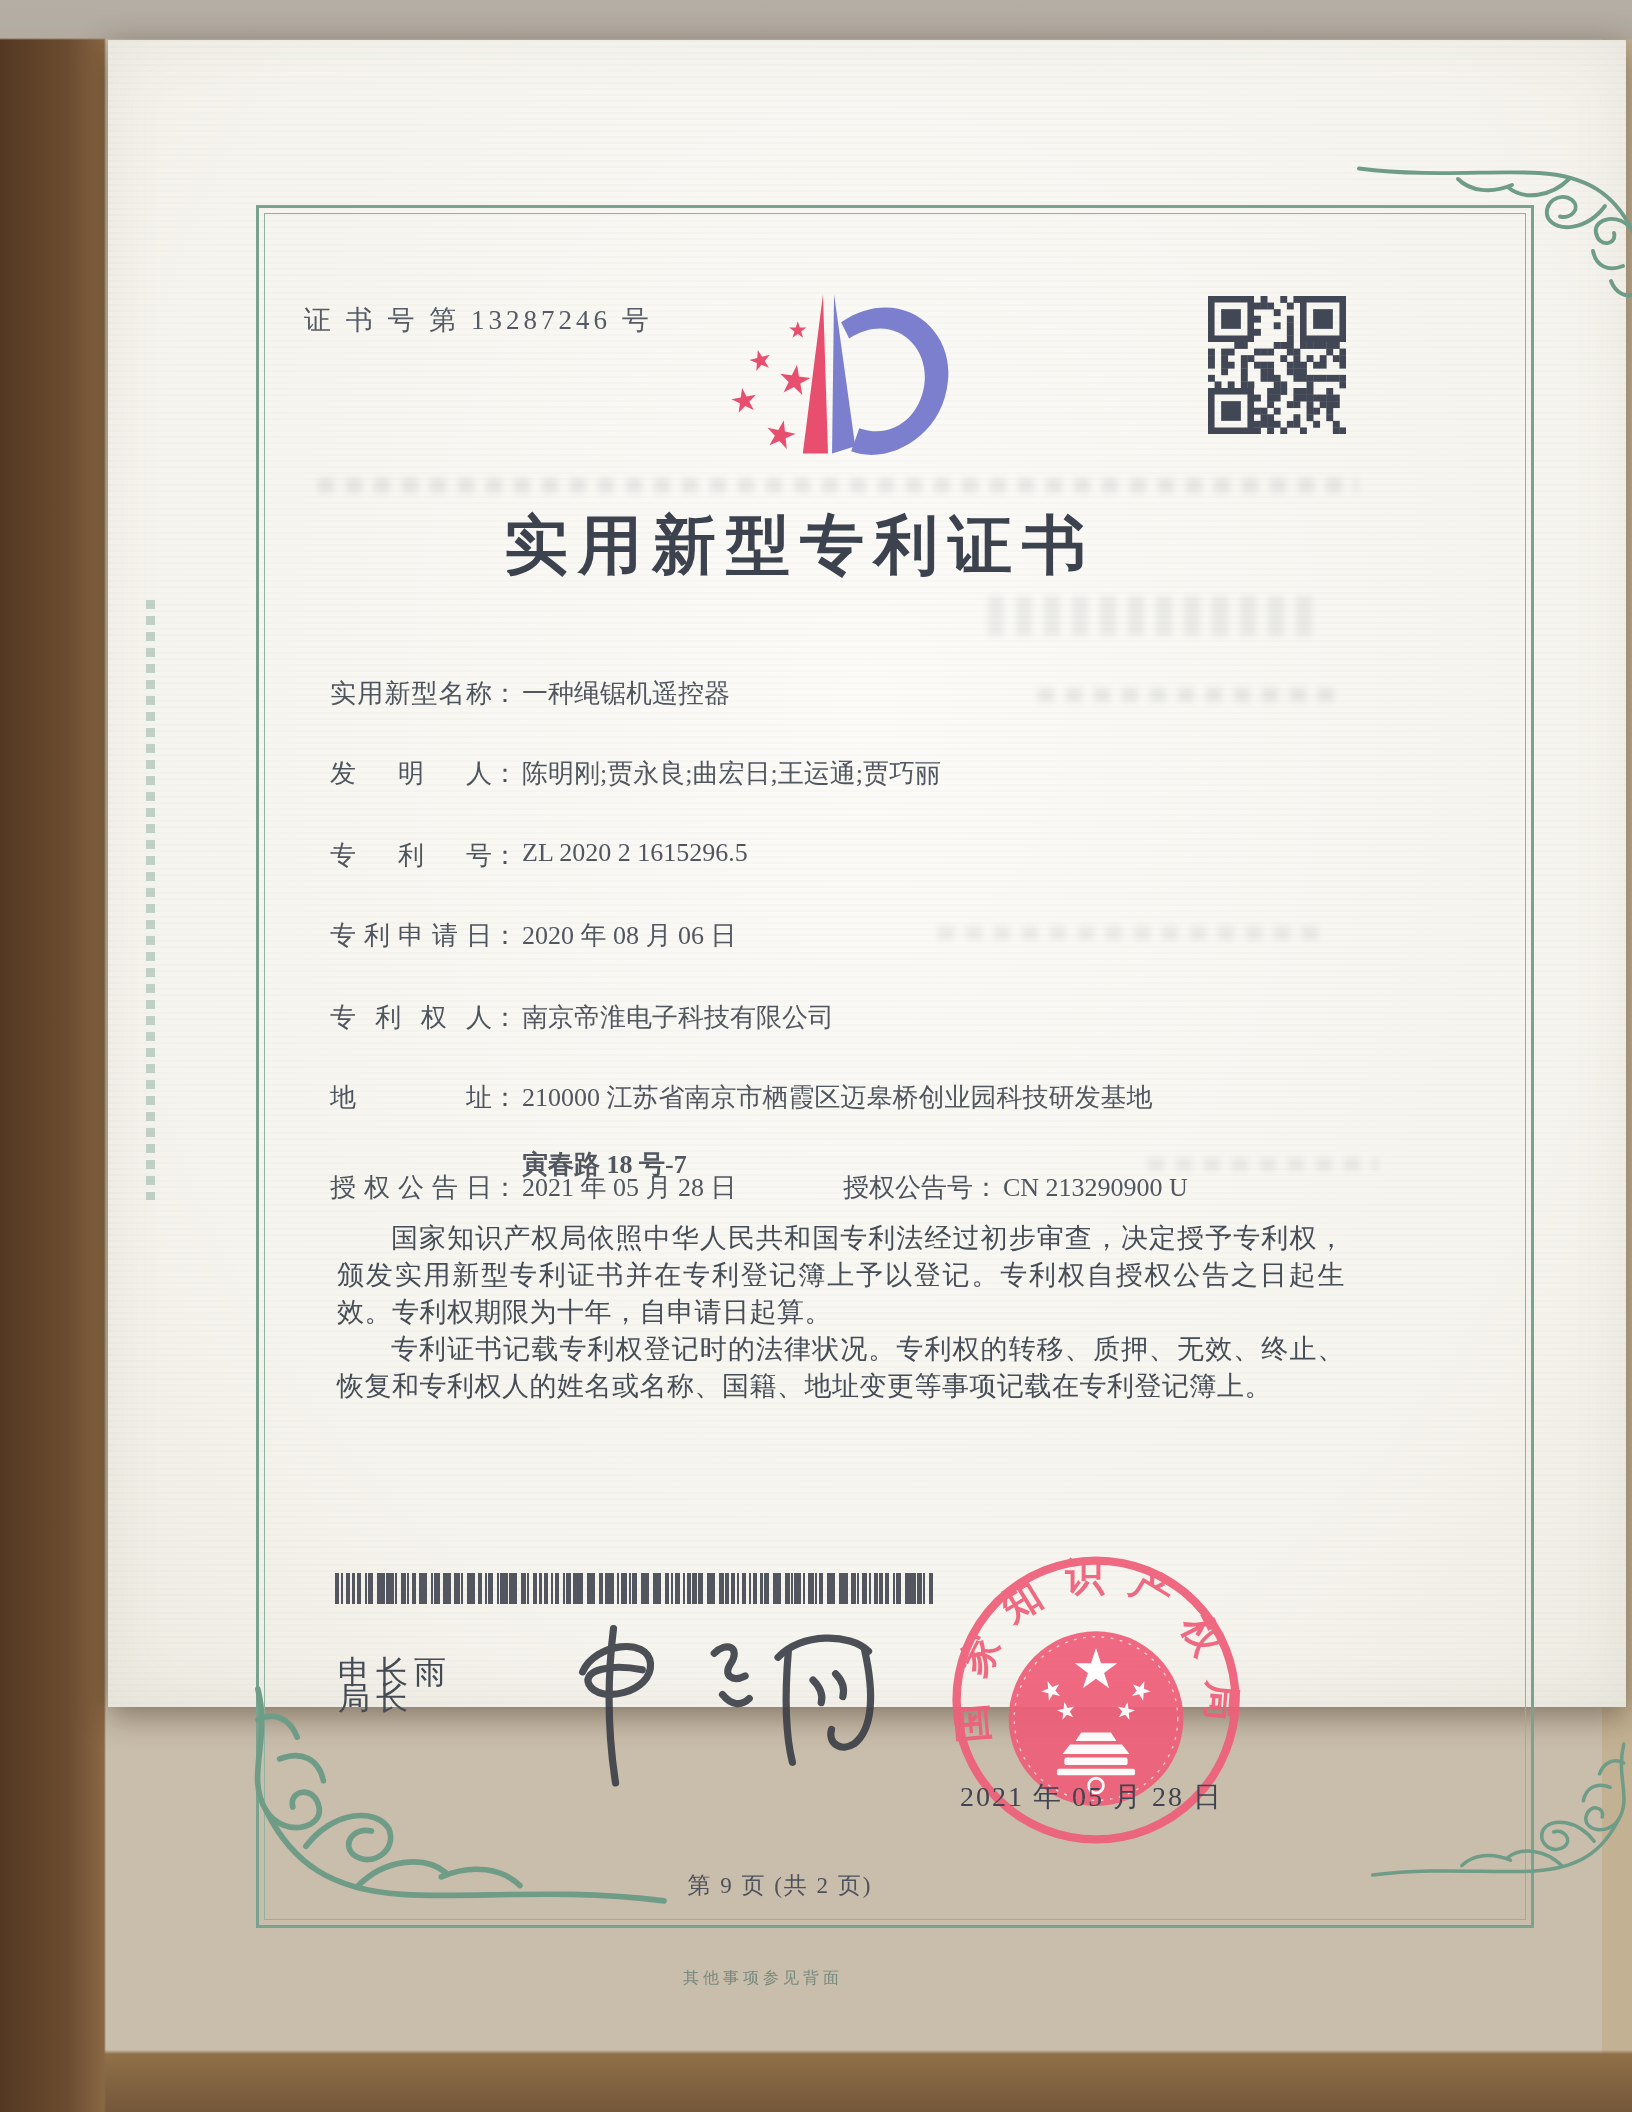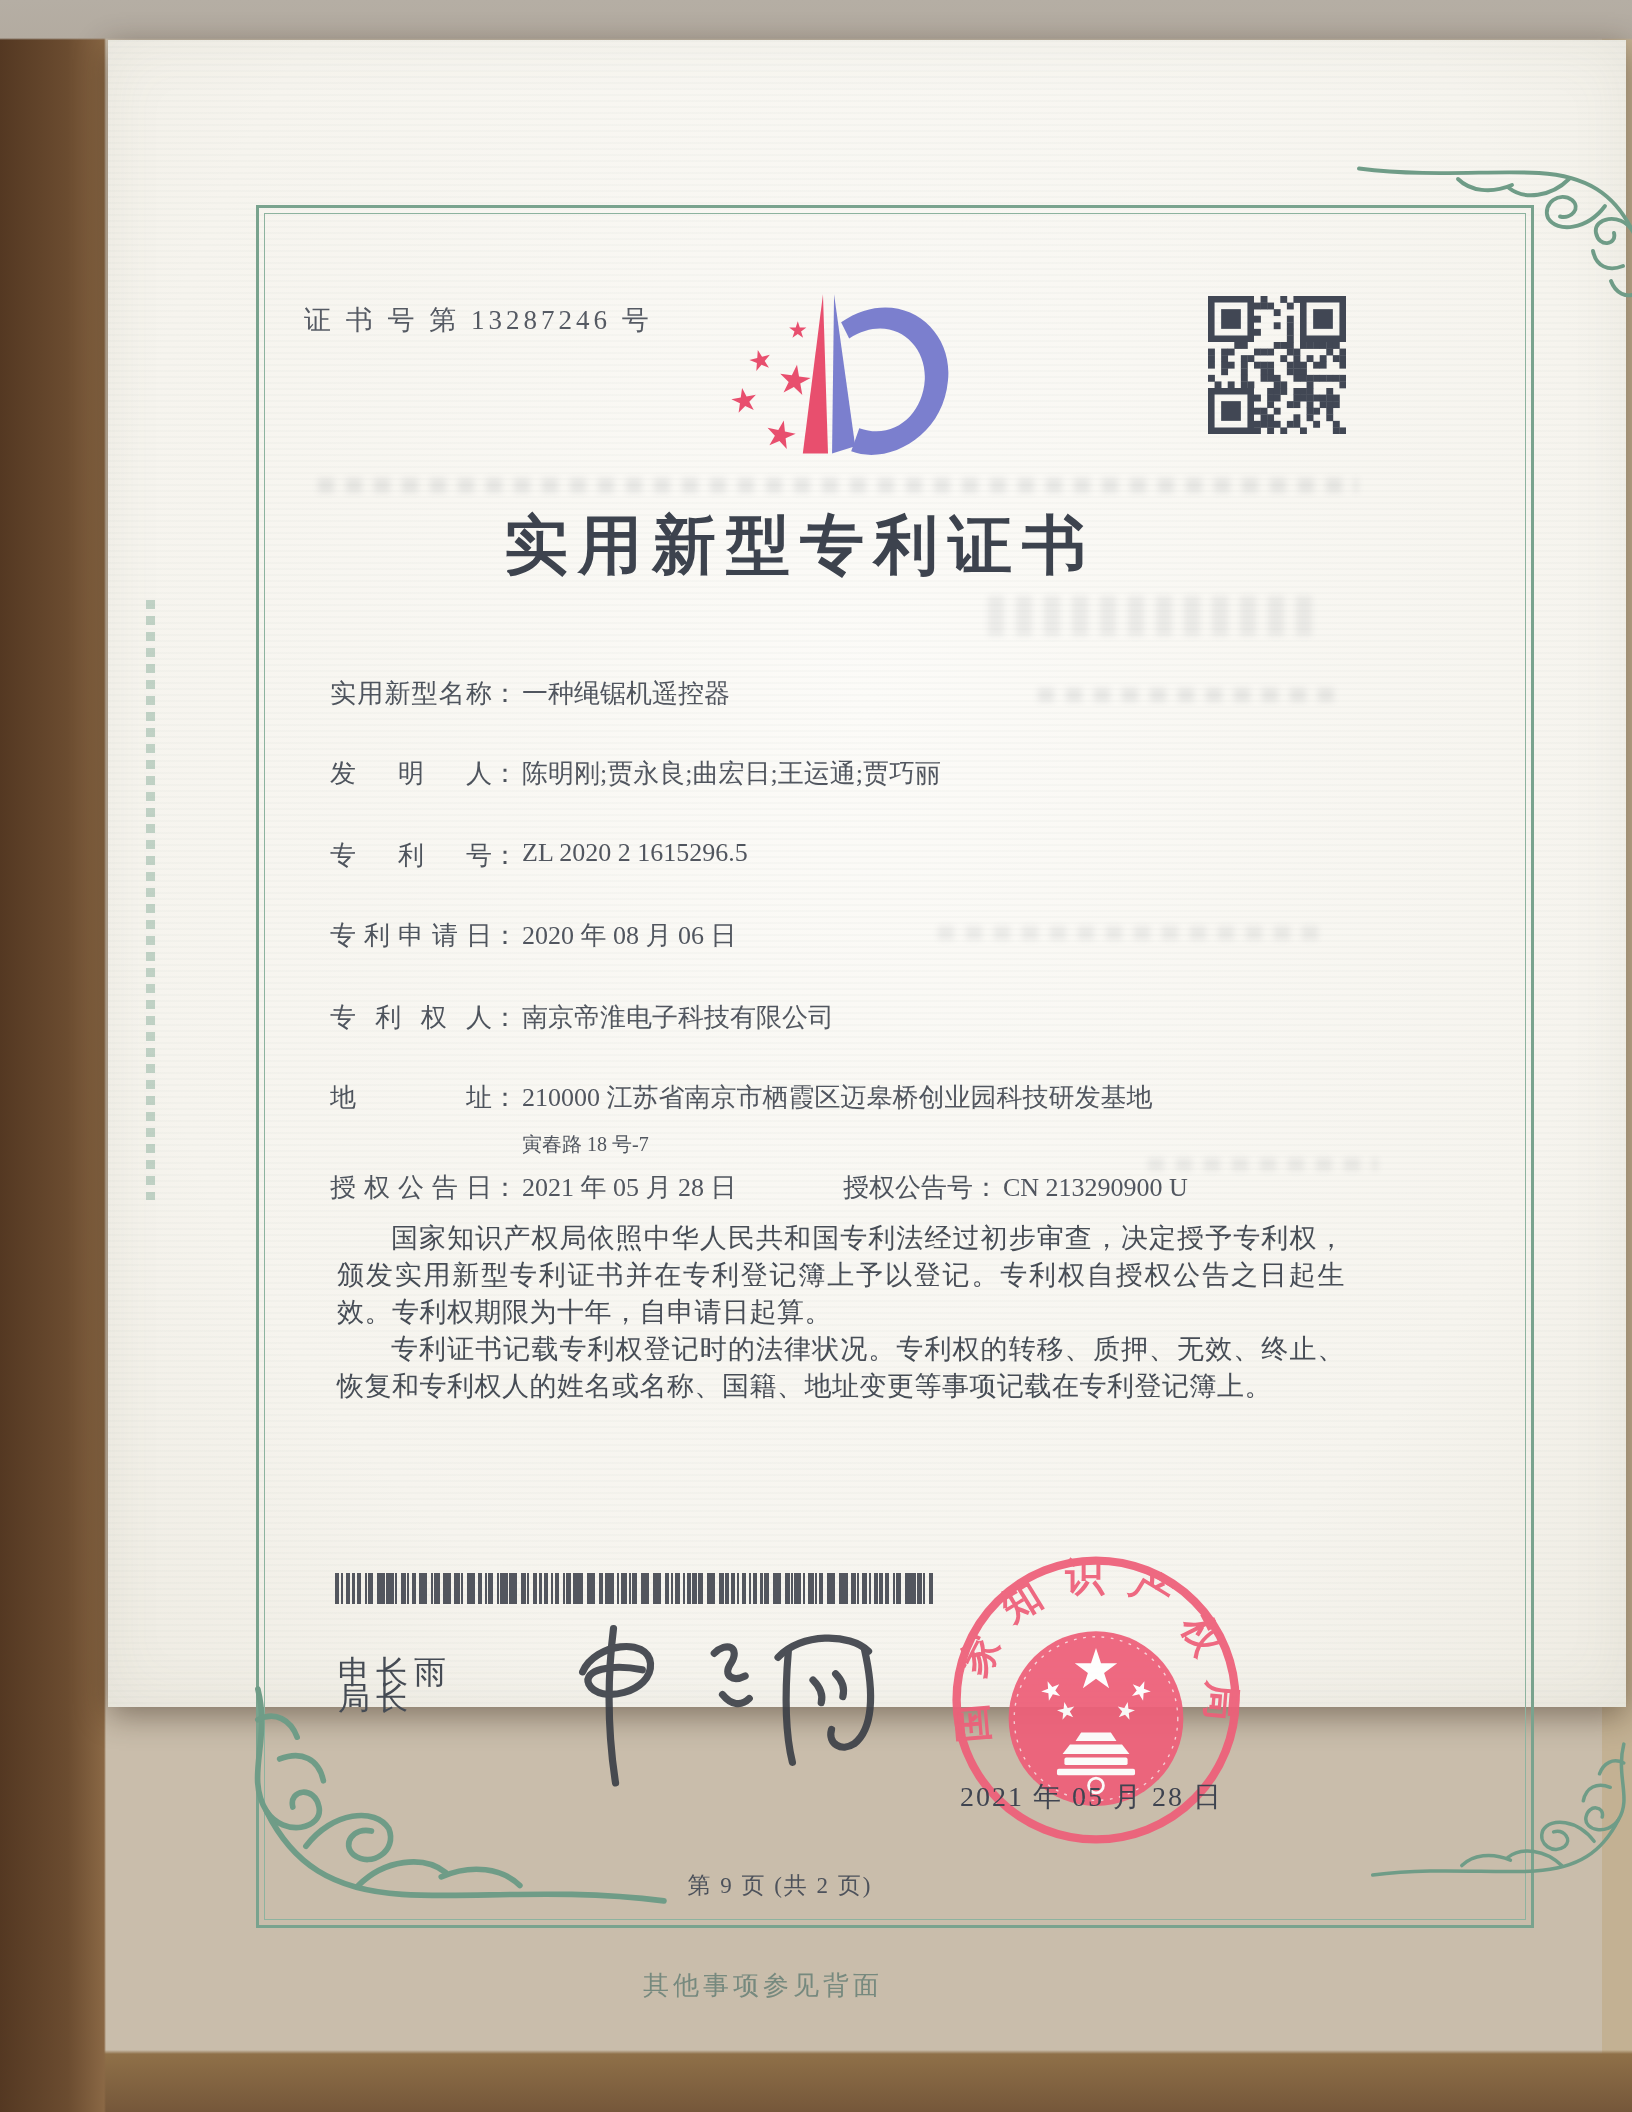--- a/index.html
+++ b/index.html
@@ -24,40 +24,40 @@
   .cert-no{position:absolute;left:196px;top:262px;font-size:27px;letter-spacing:4px;color:#555a63;}
   .logo{position:absolute;left:592px;top:238px;width:252px;height:204px;}
   .qr{position:absolute;left:1100px;top:256px;width:138px;height:138px;}
   .title{position:absolute;left:92px;top:462px;width:1200px;text-align:center;
     font-size:64px;font-weight:600;letter-spacing:10px;color:#3d434e;}
   .fields{position:absolute;left:222px;top:0;width:1120px;}
   .frow{position:absolute;left:0;font-size:26px;color:#4e545d;white-space:nowrap;}
   .flabel{display:inline-block;width:162px;text-align:justify;text-align-last:justify;vertical-align:top;}
   .fcolon{display:inline-block;width:30px;vertical-align:top;}
   .fvalue{color:#51565f;margin-top:32px;}
-  .addr2{margin-left:192px;margin-top:16px;font-size:20px;color:#51565f;}
+  .addr2{margin-left:192px;margin-top:32px;font-size:26px;color:#51565f;font-weight:bold;}
   .grant2{position:absolute;left:513px;top:0;white-space:nowrap;}
   .body-text{position:absolute;left:229px;top:1180px;width:1008px;font-size:27px;
     line-height:37px;color:#474d56;letter-spacing:.5px;text-align:justify;}
   .body-text p{margin:0;text-indent:2em;}
   .barcode{position:absolute;left:227px;top:1533px;width:600px;height:31px;opacity:.88;
     background-image:
       repeating-linear-gradient(90deg,#3d414b 0 2px,rgba(0,0,0,0) 2px 6px),
       repeating-linear-gradient(90deg,#3d414b 0 4px,rgba(0,0,0,0) 4px 11px),
       repeating-linear-gradient(90deg,#3d414b 0 3px,rgba(0,0,0,0) 3px 17px);}
   .director-label{position:absolute;left:230px;top:1637px;font-size:32px;color:#454b54;letter-spacing:6px;}
   .director-name{position:absolute;left:230px;top:1611px;font-size:32px;color:#454b54;letter-spacing:6px;}
   .signature{position:absolute;left:452px;top:1566px;width:360px;height:210px;}
   .seal{position:absolute;left:830px;top:1502px;width:316px;height:316px;opacity:.93;}
   .seal-date{position:absolute;left:852px;top:1738px;width:290px;font-size:28px;color:#3f4450;
     letter-spacing:2px;z-index:5;white-space:nowrap;}
   .page-num{position:absolute;left:0;top:1830px;width:1344px;text-align:center;
     font-size:23px;color:#4d525b;letter-spacing:2px;}
   .back-note{position:absolute;left:0;top:1928px;width:1310px;text-align:center;
-    font-size:26px;color:#76897e;letter-spacing:4px;}
+    font-size:16px;color:#76897e;letter-spacing:4px;}
   .smudge{position:absolute;filter:blur(3px);opacity:.12;
     background:repeating-linear-gradient(90deg,#6a7078 0 16px,rgba(0,0,0,0) 16px 28px);}
   .microprint{position:absolute;left:38px;top:560px;width:9px;height:600px;opacity:.45;
     background:repeating-linear-gradient(180deg,#7fa893 0 9px,rgba(0,0,0,0) 9px 16px);}
   .defs{position:absolute;width:0;height:0;overflow:hidden;}
 </style>
 </head>
 <body>
 
 <div class="stage">

